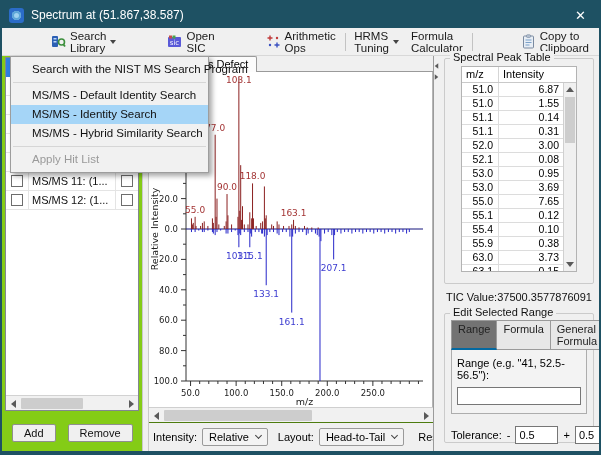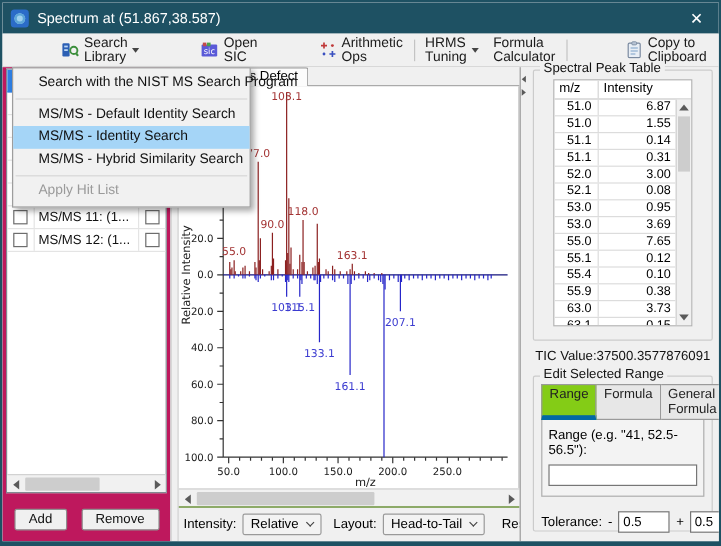--- a/index.html
+++ b/index.html
@@ -18,21 +18,21 @@
   
   .toolbar { height:28px; background:#f0f0f0; border-bottom:1px solid #d8d8d8;
              display:flex; align-items:center; padding:0 4px; font-size:11.5px; color:#1a1a1a; }
   .tbtn { display:flex; align-items:center; gap:4px; padding:3px 6px; border-radius:2px; }
   .tsep { width:1px; height:18px; background:#c3c3c3; margin:0 3px; }
   .tri-down-s { width:0; height:0; border-left:3.5px solid transparent; border-right:3.5px solid transparent; border-top:4px solid #444; }
   .icon16 { width:15px; height:15px; display:inline-block;margin-left:39px; }
 
   
   .main { display:flex; height:calc(100% - 54px); position:relative; }
-  .leftpanel { width:140px; position:relative; background:#be185d; }
+  .leftpanel { width:140px; position:relative; background:#84cc16; }
   .vsplit { width:7px; background:#f0f0f0; border-left:1px solid #c9c9c9; border-right:1px solid #c9c9c9; position:relative; }
   .vsplit2 { width:6px; background:#f0f0f0; border-left:1px solid #9b9b9b; position:relative; }
   .plotpanel { flex:1; position:relative; background:#f0f0f0; min-width:0; }
   .rightpanel { width:160px; position:relative; background:#f0f0f0; padding:2px 5px; }
 
   
   .listbox { position:absolute; left:3px; top:1px; right:3px; bottom:40px;
              border:1px solid #828790; background:#fff; display:flex; flex-direction:column; overflow:hidden; }
   .listrows { flex:1; overflow:hidden; }
   .lrow { height:19px; display:flex; align-items:center; border-bottom:1px solid #e4e4e4; font-size:11px; color:#111; }
@@ -83,21 +83,21 @@
   .trow .c1 { flex:1; text-align:right; padding:0 5px 0 0; border-right:1px solid #dcdcdc; }
   .trow .c2 { width:64px; text-align:right; padding:0 4px 0 0; }
   .vscroll { position:absolute; top:16px; right:0; bottom:0; width:13px; background:#f0f0f0; border-left:1px solid #d0d0d0; }
   .vthumb { position:absolute; left:1px; right:1px; top:14px; height:46px; background:#cdcdcd; }
   .va { position:absolute; left:0; right:0; height:13px; display:flex; align-items:center; justify-content:center; }
   .ticline { text-align:center; font-size:11px; margin:7px 0 6px; color:#111; }
   .g2 { margin-top:10px; height:130px; padding:6px 6px 4px; }
   .etabs { display:flex; }
   .etab { font-size:11px; padding:2px 6px; background:#e7e7e7; border:1px solid #9a9a9a; border-left:none; color:#222; }
   .etab:first-child { border-left:1px solid #9a9a9a; }
-  .etab.active { background:#84cc16; border-bottom:4px solid #0369a1; position:relative; z-index:2; }
+  .etab.active { background:#737373; border-bottom:2px solid #0369a1; position:relative; z-index:2; }
   .sunken { border:1px solid #adadad; margin-top:-1px; padding:7px 5px 8px; background:#f3f3f3; }
   .rlabel { font-size:11px; margin-bottom:5px; }
   .rinput { width:100%; height:18px; border:1px solid #767676; background:#fff; font-size:11px; padding:0 3px; }
   .tolrow { display:flex; align-items:center; gap:5px; margin-top:12px; font-size:11px; }
   .tinput { width:43px; height:18px; border:1px solid #767676; background:#fff; font-size:11px; padding:0 3px; }
 
   
   .menu { position:absolute; left:8px; top:54px; width:199px; background:#f1f1f1; border:1px solid #9d9d9d;
           box-shadow:3px 3px 5px rgba(0,0,0,0.35); z-index:40; padding:3px 0; }
   .mitem { height:19px; line-height:19px; padding-left:21px; font-size:11.5px; color:#111; white-space:nowrap; }

